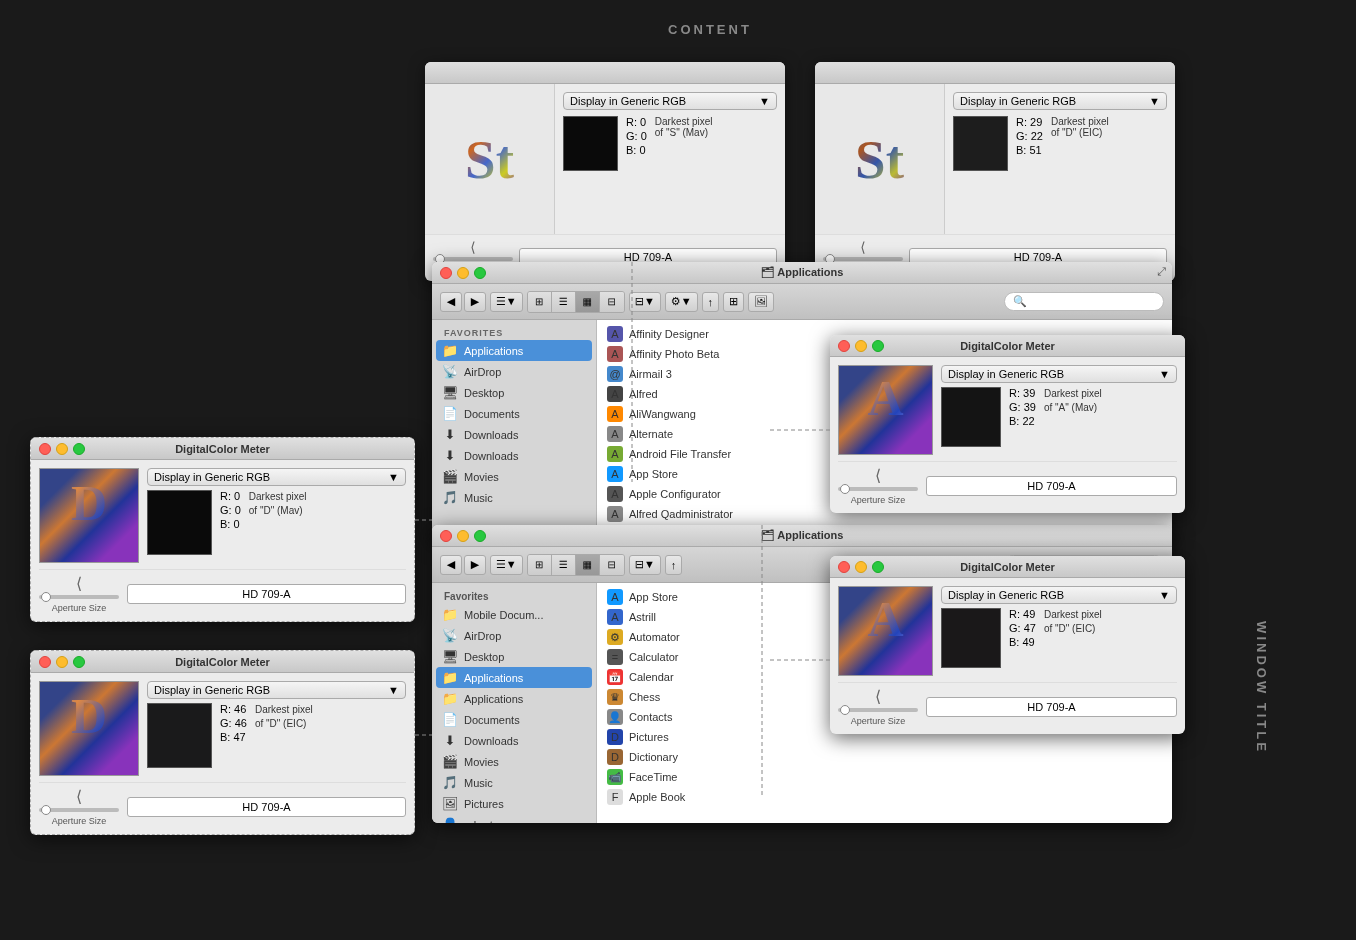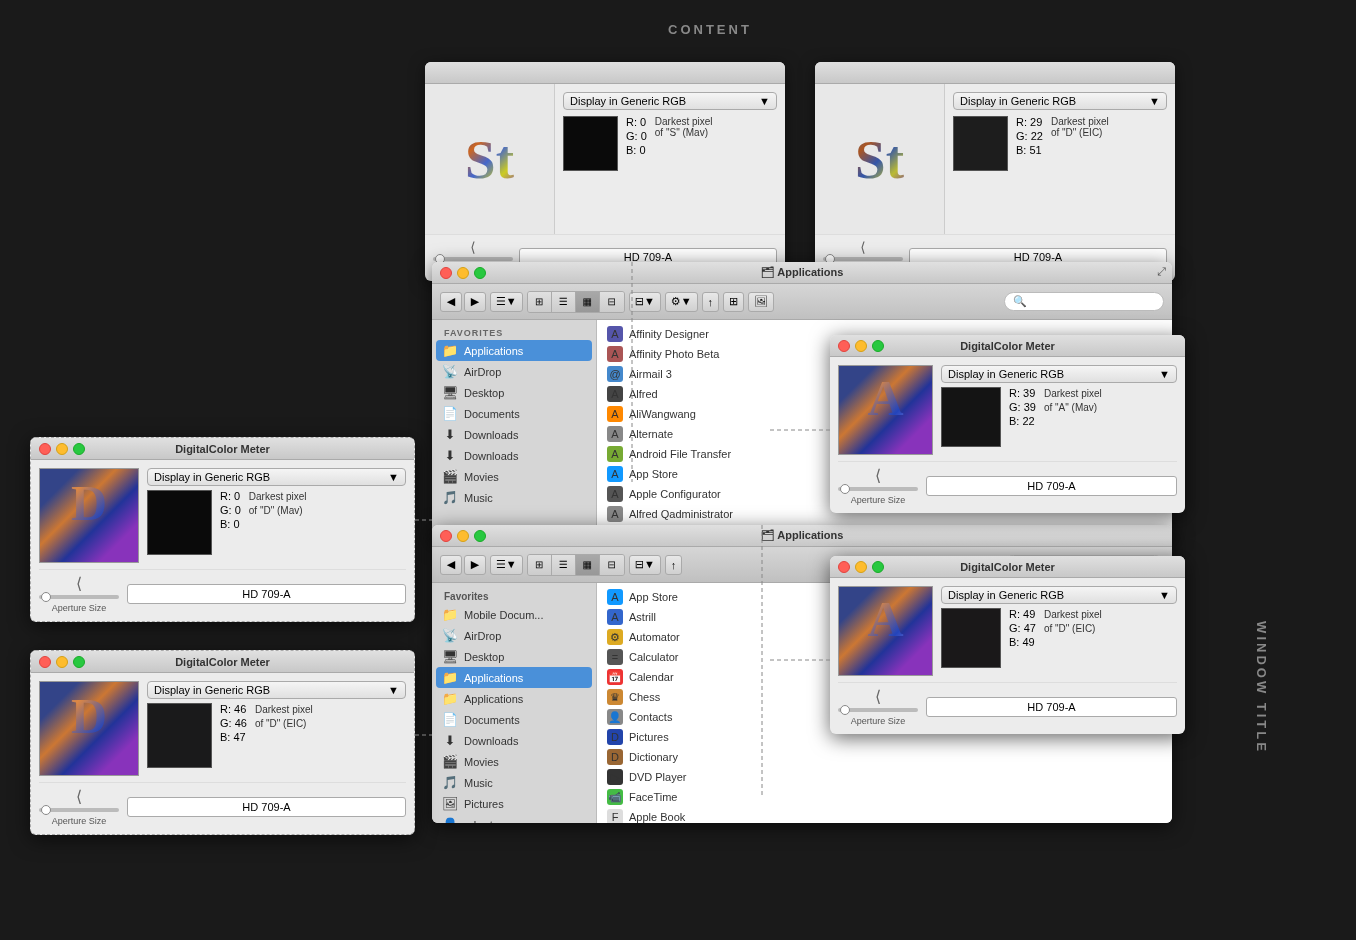--- a/index.html
+++ b/index.html
@@ -604,24 +604,20 @@
       </div>
       <div class="finder-item">
         <div class="finder-item-icon" style="background:#2244aa;">D</div>
         <span>Pictures</span>
       </div>
       <div class="finder-item">
         <div class="finder-item-icon" style="background:#996633;">D</div>
         <span>Dictionary</span>
       </div>
       <div class="finder-item">
-        <div class="finder-item-icon" style="background:#333;">▶</div>
-        <span>DVD Player</span>
-      </div>
-      <div class="finder-item">
         <div class="finder-item-icon" style="background:#44bb44;">📹</div>
         <span>FaceTime</span>
       </div>
       <div class="finder-item">
         <div class="finder-item-icon" style="background:#ddd;color:#333;">F</div>
         <span>Apple Book</span>
       </div>
 
     </div>
   </div>

